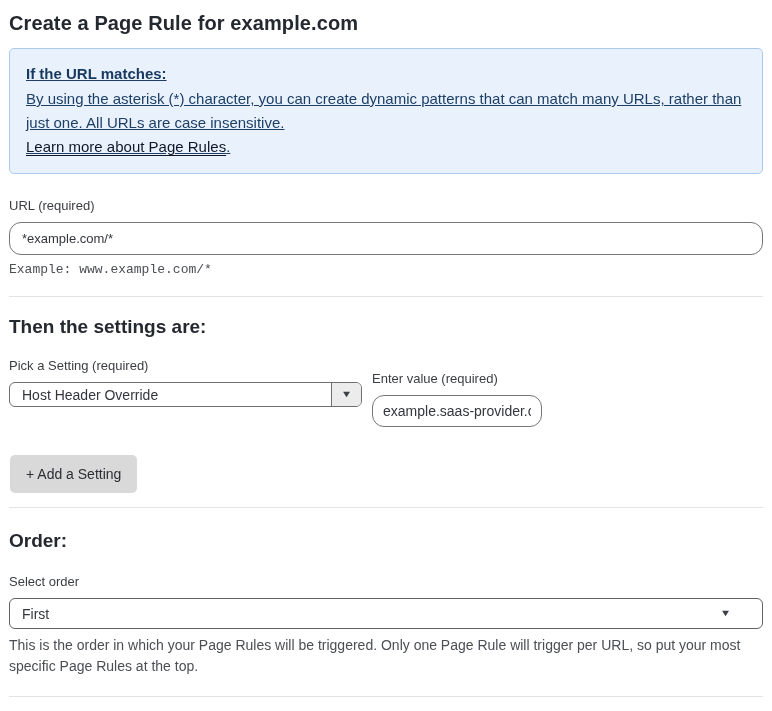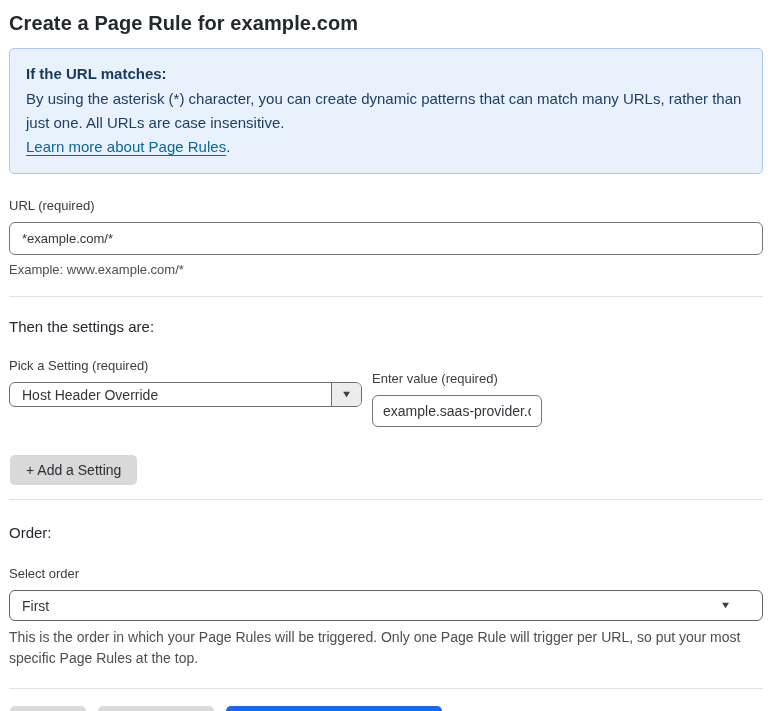--- a/index.html
+++ b/index.html
@@ -20,58 +20,59 @@
   
   .info-box {
     margin-top: 12px;
     background: #e9f2fc;
     border: 1px solid #abc9ec;
     border-radius: 5px;
     padding: 13px 16px 14px 16px;
     color: #1d3f66;
     font-size: 15px;
     line-height: 24px;
+    text-decoration: underline;
   }
   .info-heading { font-weight: 700; color: #17395f; }
   .info-body { margin-top: 1px; }
   .info-link-line { }
   .info-link {
-    color: #0369a1; text-decoration: underline; cursor: pointer;
+    color: #0f172a; text-decoration: underline; cursor: pointer;
     text-underline-offset: 3px;
   }
   .info-link-suffix { color: #1d3f66; }
 
   
   .field-label {
     font-size: 13px; color: #3a3d42; line-height: 16px;
   }
   .url-label { margin-top: 24px; }
   .text-input {
     display: block;
     width: 100%;
     height: 33px;
     margin-top: 8px;
     border: 1px solid #767676;
-    border-radius: 6px;
+    border-radius: 12px;
     padding: 0 12px;
     font-family: "Liberation Sans", sans-serif;
     font-size: 13px;
     color: #33363b;
     background: #ffffff;
     outline: none;
   }
-  .example-text { margin-top: 7px; font-size: 13px; color: #4b4e53; }
+  .example-text { margin-top: 7px; font-size: 13px; color: #4b4e53; font-family: Liberation Mono, monospace; }
 
   .divider { border: none; border-top: 1px solid #e3e3e3; margin: 0; }
   .divider-1 { margin-top: 19px; }
   .divider-2 { margin-top: 14px; }
   .divider-3 { margin-top: 19px; }
 
   .section-heading {
-    font-size: 15px; font-weight: 400; color: #24282f; line-height: 18px;
+    font-size: 19px; font-weight: 700; color: #24282f; line-height: 18px;
   }
   .settings-heading { margin-top: 21px; }
 
   
   .setting-row { display: flex; margin-top: 22px; gap: 10px; }
   .setting-col-left { width: 353px; flex: 0 0 auto; }
   .setting-col-right { width: 170px; flex: 0 0 auto; }
   .setting-col-right .field-label { margin-top: 13px; }
 
   .select-box {
@@ -104,21 +105,21 @@
   }
 
   .value-input {
     margin-top: 8px; height: 32px; font-size: 14px;
     padding: 0 10px;
     white-space: nowrap; overflow: hidden;
   }
 
   .btn {
     display: inline-flex; align-items: center; justify-content: center;
-    height: 30px;
+    height: 38px;
     border: none; border-radius: 5px;
     font-family: "Liberation Sans", sans-serif;
     font-size: 14px;
     cursor: pointer;
     padding: 0 16px;
     white-space: nowrap;
   }
   .btn-gray { background: #d9d9d9; color: #2b2e33; }
   .btn-blue { background: #1569f2; color: #ffffff; padding: 0 20px; }
   .add-setting-btn { margin-top: 28px; margin-left: 1px; }

